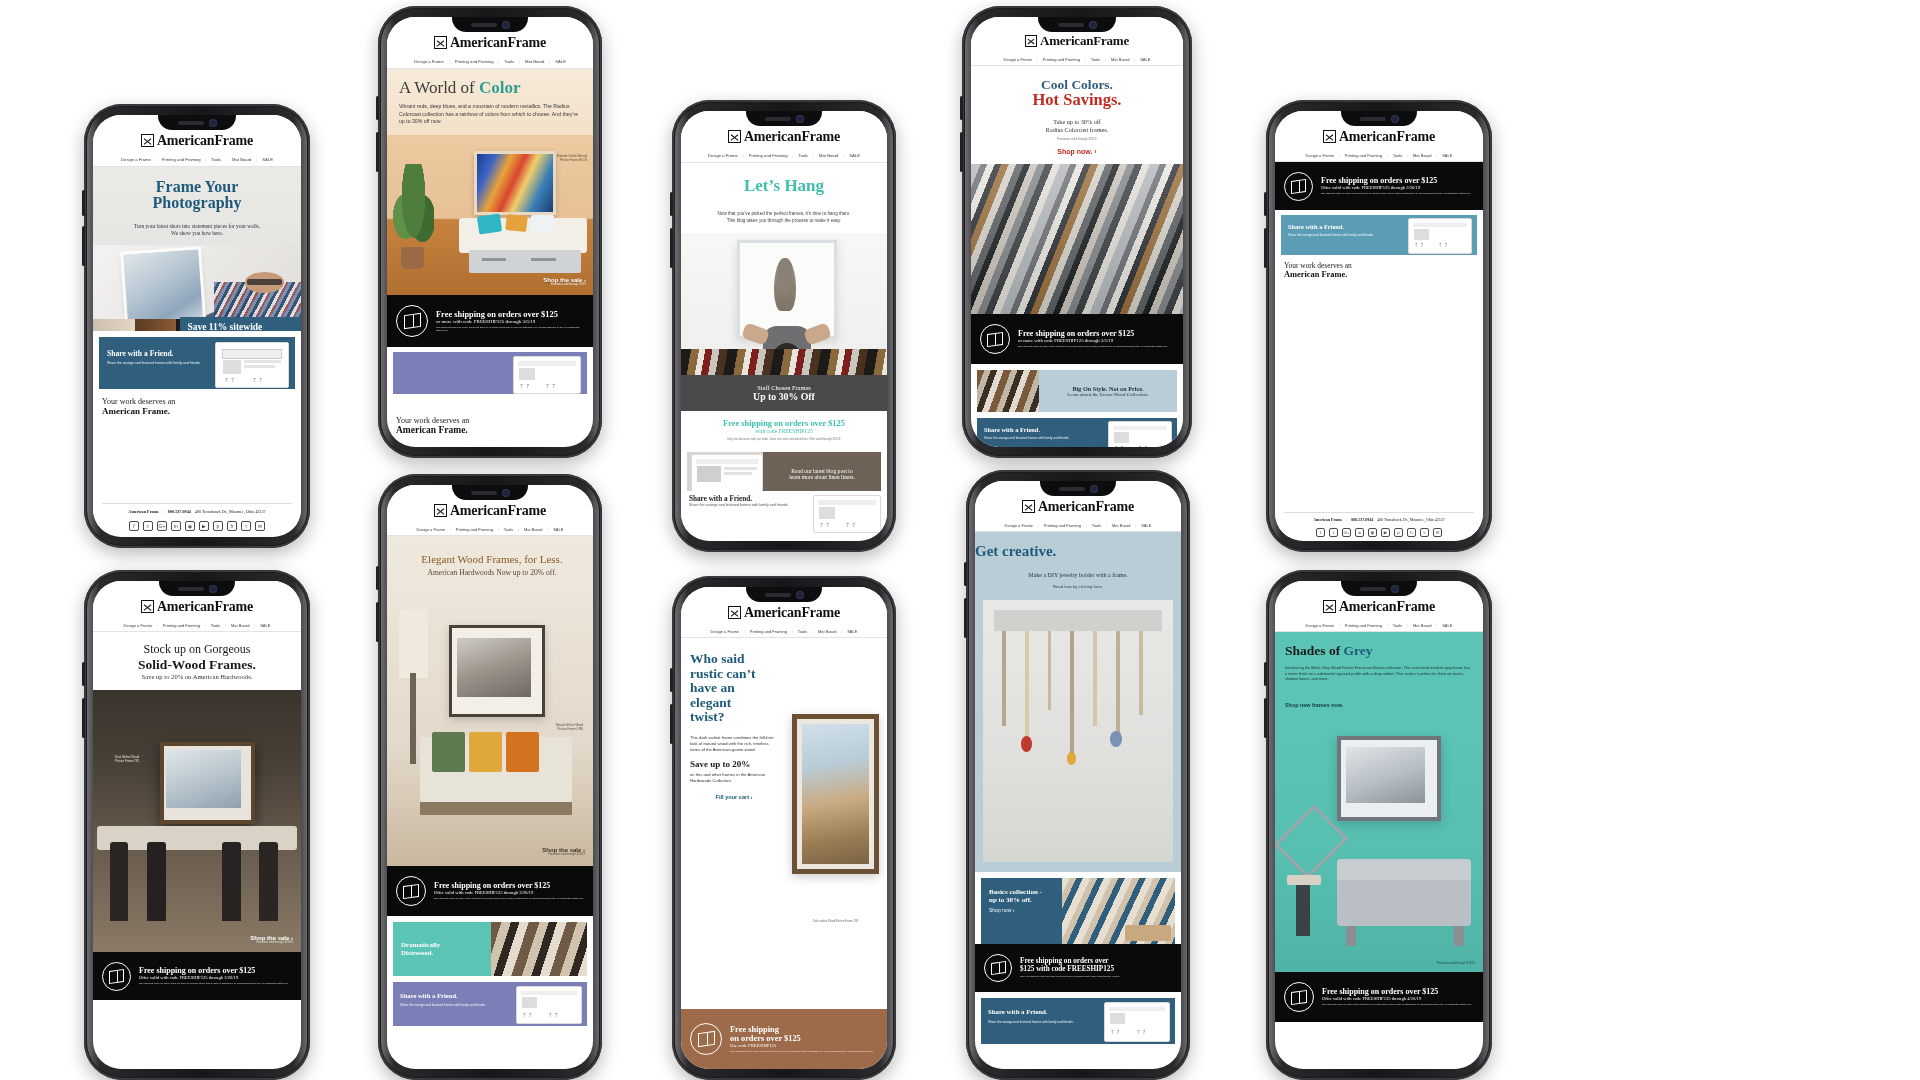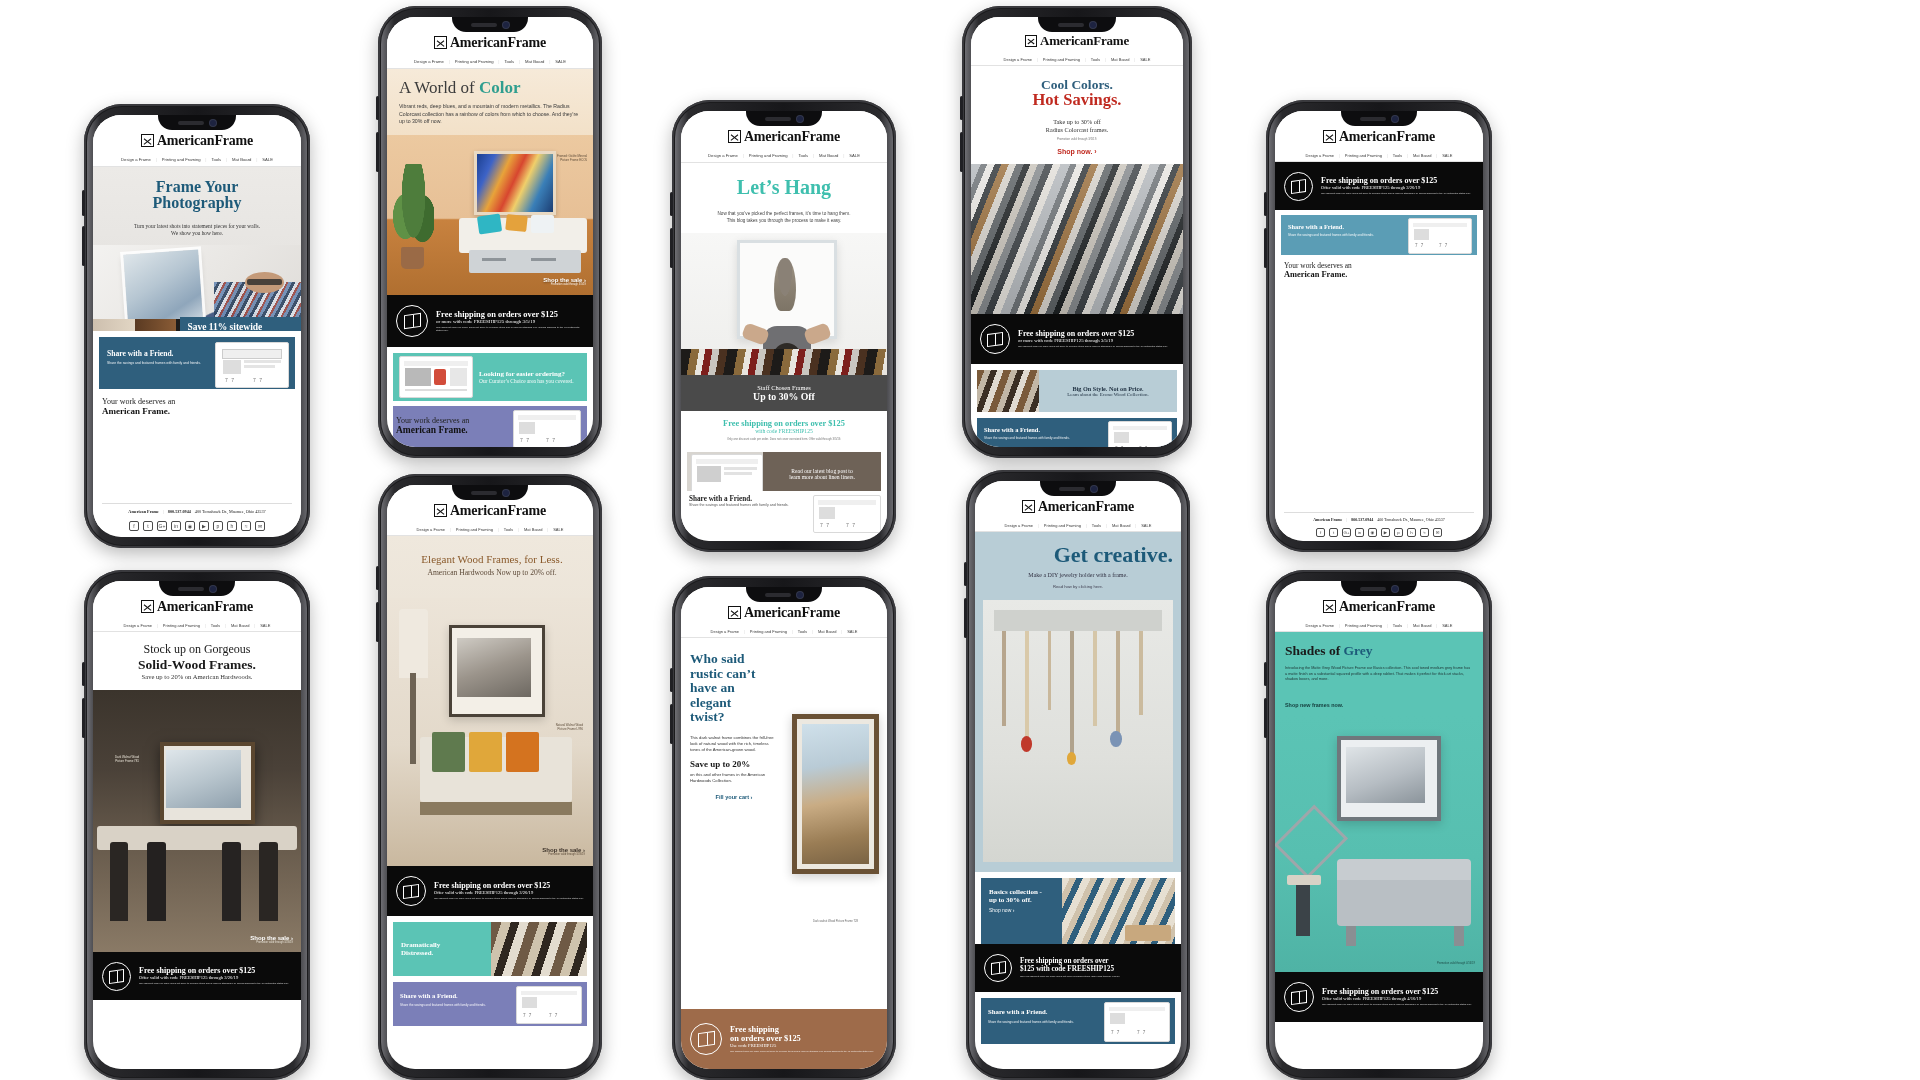--- a/index.html
+++ b/index.html
@@ -254,35 +254,20 @@
           <div class="boxicon" style="width:30px;height:30px;">
             <i style="width:15px;height:12px;"></i>
           </div>
           <div style="flex:1;">
             <div style="font-size:8.4px;font-weight:700;">Free shipping on orders over $125</div>
             <div style="font-size:5px;">or more with code FREESHIP125 through 3/5/19</div>
             <div class="small-copy" style="font-size:2.5px;opacity:.8;margin-top:2px;">One discount code per order. Does not apply to oversize items and is valid on standard U.S. ground shipping to the 48 continental states only.</div>
           </div>
         </div>
 
-        <div style="margin:6px 6px 0;background:#5bc4b5;height:48px;display:flex;align-items:center;gap:6px;padding:0 6px;box-sizing:border-box;">
-          <div class="laptop" style="width:72px;height:40px;">
-            <div style="position:absolute;inset:2px;background:#fff;">
-              <div style="position:absolute;left:2px;top:2px;right:2px;height:5px;background:#efefef;"></div>
-              <div style="position:absolute;left:3px;top:9px;width:26px;height:18px;background:#b9b9b9;"></div>
-              <div style="position:absolute;left:32px;top:10px;width:12px;height:16px;background:#d24c3a;border-radius:2px;"></div>
-              <div style="position:absolute;left:48px;top:9px;right:3px;height:18px;background:#e7e7e7;"></div>
-              <div style="position:absolute;left:3px;top:30px;right:3px;height:2px;background:#ddd;"></div>
-            </div>
-          </div>
-          <div style="color:#fff;">
-            <div style="font-size:7px;font-weight:700;">Looking for easier ordering?</div>
-            <div style="font-size:5.4px;opacity:.95;">Our Curator’s Choice area has you covered.</div>
-          </div>
-        </div>
 
         <div style="margin:5px 6px 0;background:#7b7fb8;height:42px;position:relative;">
           <div class="laptop" style="position:absolute;right:6px;top:4px;width:66px;height:36px;">
             <div style="position:absolute;inset:2px;background:#fff;">
               <div style="position:absolute;left:2px;top:2px;right:2px;height:5px;background:#efefef;"></div>
               <div style="position:absolute;left:3px;top:9px;width:16px;height:12px;background:#ddd;"></div>
               <div style="position:absolute;left:4px;top:24px;font-size:5px;color:#777;font-family:'Liberation Sans',sans-serif;letter-spacing:1px;">7 7</div>
               <div style="position:absolute;left:30px;top:24px;font-size:5px;color:#777;font-family:'Liberation Sans',sans-serif;letter-spacing:1px;">7 7</div>
             </div>
           </div>
@@ -316,21 +301,21 @@
           <span class="sep">|</span>
           <span class="ni">Printing and Framing</span>
           <span class="sep">|</span>
           <span class="ni">Tools</span>
           <span class="sep">|</span>
           <span class="ni">Mat Board</span>
           <span class="sep">|</span>
           <span class="ni">SALE</span>
         </div>
         <div class="hero" style="height:248px;background:#fff;">
-          <div class="hdl" style="position:absolute;left:0;right:0;top:14px;text-align:center;font-size:20px;color:#3fbfae;">Let’s Hang</div>
+          <div class="hdl" style="position:absolute;left:0;right:0;top:14px;text-align:center;font-size:17px;color:#3fbfae;">Let’s Hang</div>
           <div class="small-copy" style="position:absolute;left:12px;right:12px;top:48px;text-align:center;font-size:4.6px;color:#444;line-height:1.5;">
             <div>Now that you’ve picked the perfect frames, it’s time to hang them.</div>
             <div>This blog takes you through the process to make it easy.</div>
           </div>
 
           <div class="ph" style="left:0;right:0;top:70px;height:178px;background:linear-gradient(180deg,#f7f7f6 0%,#efefed 70%,#e7e7e5 100%);">
             <div style="position:absolute;left:27%;top:4%;width:46%;height:52%;background:#fbfbfa;
                  border:3px solid #d9dfe2;box-shadow:0 3px 9px rgba(0,0,0,.12);"></div>
             <div style="position:absolute;left:45%;top:14%;width:11%;height:30%;
                  background:radial-gradient(ellipse at 50% 20%,#8a8176 0 45%,transparent 46%),
@@ -794,21 +779,21 @@
           <span class="sep">|</span>
           <span class="ni">Printing and Framing</span>
           <span class="sep">|</span>
           <span class="ni">Tools</span>
           <span class="sep">|</span>
           <span class="ni">Mat Board</span>
           <span class="sep">|</span>
           <span class="ni">SALE</span>
         </div>
         <div class="hero" style="height:340px;background:#b8cdd6;">
-          <div class="hdl" style="position:absolute;left:0;right:8px;top:12px;text-align:right;font-size:22px;color:#1d5a79;">Get creative.</div>
+          <div class="hdl" style="position:absolute;left:0;right:8px;top:12px;text-align:left;font-size:15px;color:#1d5a79;">Get creative.</div>
           <div class="sub" style="position:absolute;left:0;right:0;top:40px;text-align:center;font-size:6px;color:#334;">Make a DIY jewelry holder with a frame.</div>
           <div class="small-copy" style="position:absolute;left:0;right:0;top:52px;text-align:center;font-size:4.2px;color:#445;">Read how by clicking here.</div>
 
           <div class="ph" style="left:8px;right:8px;top:68px;height:262px;background:linear-gradient(180deg,#e8e9e6 0%,#dfe0dc 60%,#d4d6d1 100%);">
             <div style="position:absolute;left:6%;top:4%;right:6%;height:8%;background:#cfd1cd;"></div>
             <div style="position:absolute;left:10%;top:12%;width:2%;height:36%;background:#b7a68e;"></div>
             <div style="position:absolute;left:22%;top:12%;width:2%;height:44%;background:#d9c9a9;"></div>
             <div style="position:absolute;left:34%;top:12%;width:2%;height:30%;background:#c9b89c;"></div>
             <div style="position:absolute;left:46%;top:12%;width:2%;height:50%;background:#b0a28c;"></div>
             <div style="position:absolute;left:58%;top:12%;width:2%;height:36%;background:#d5c6a8;"></div>

